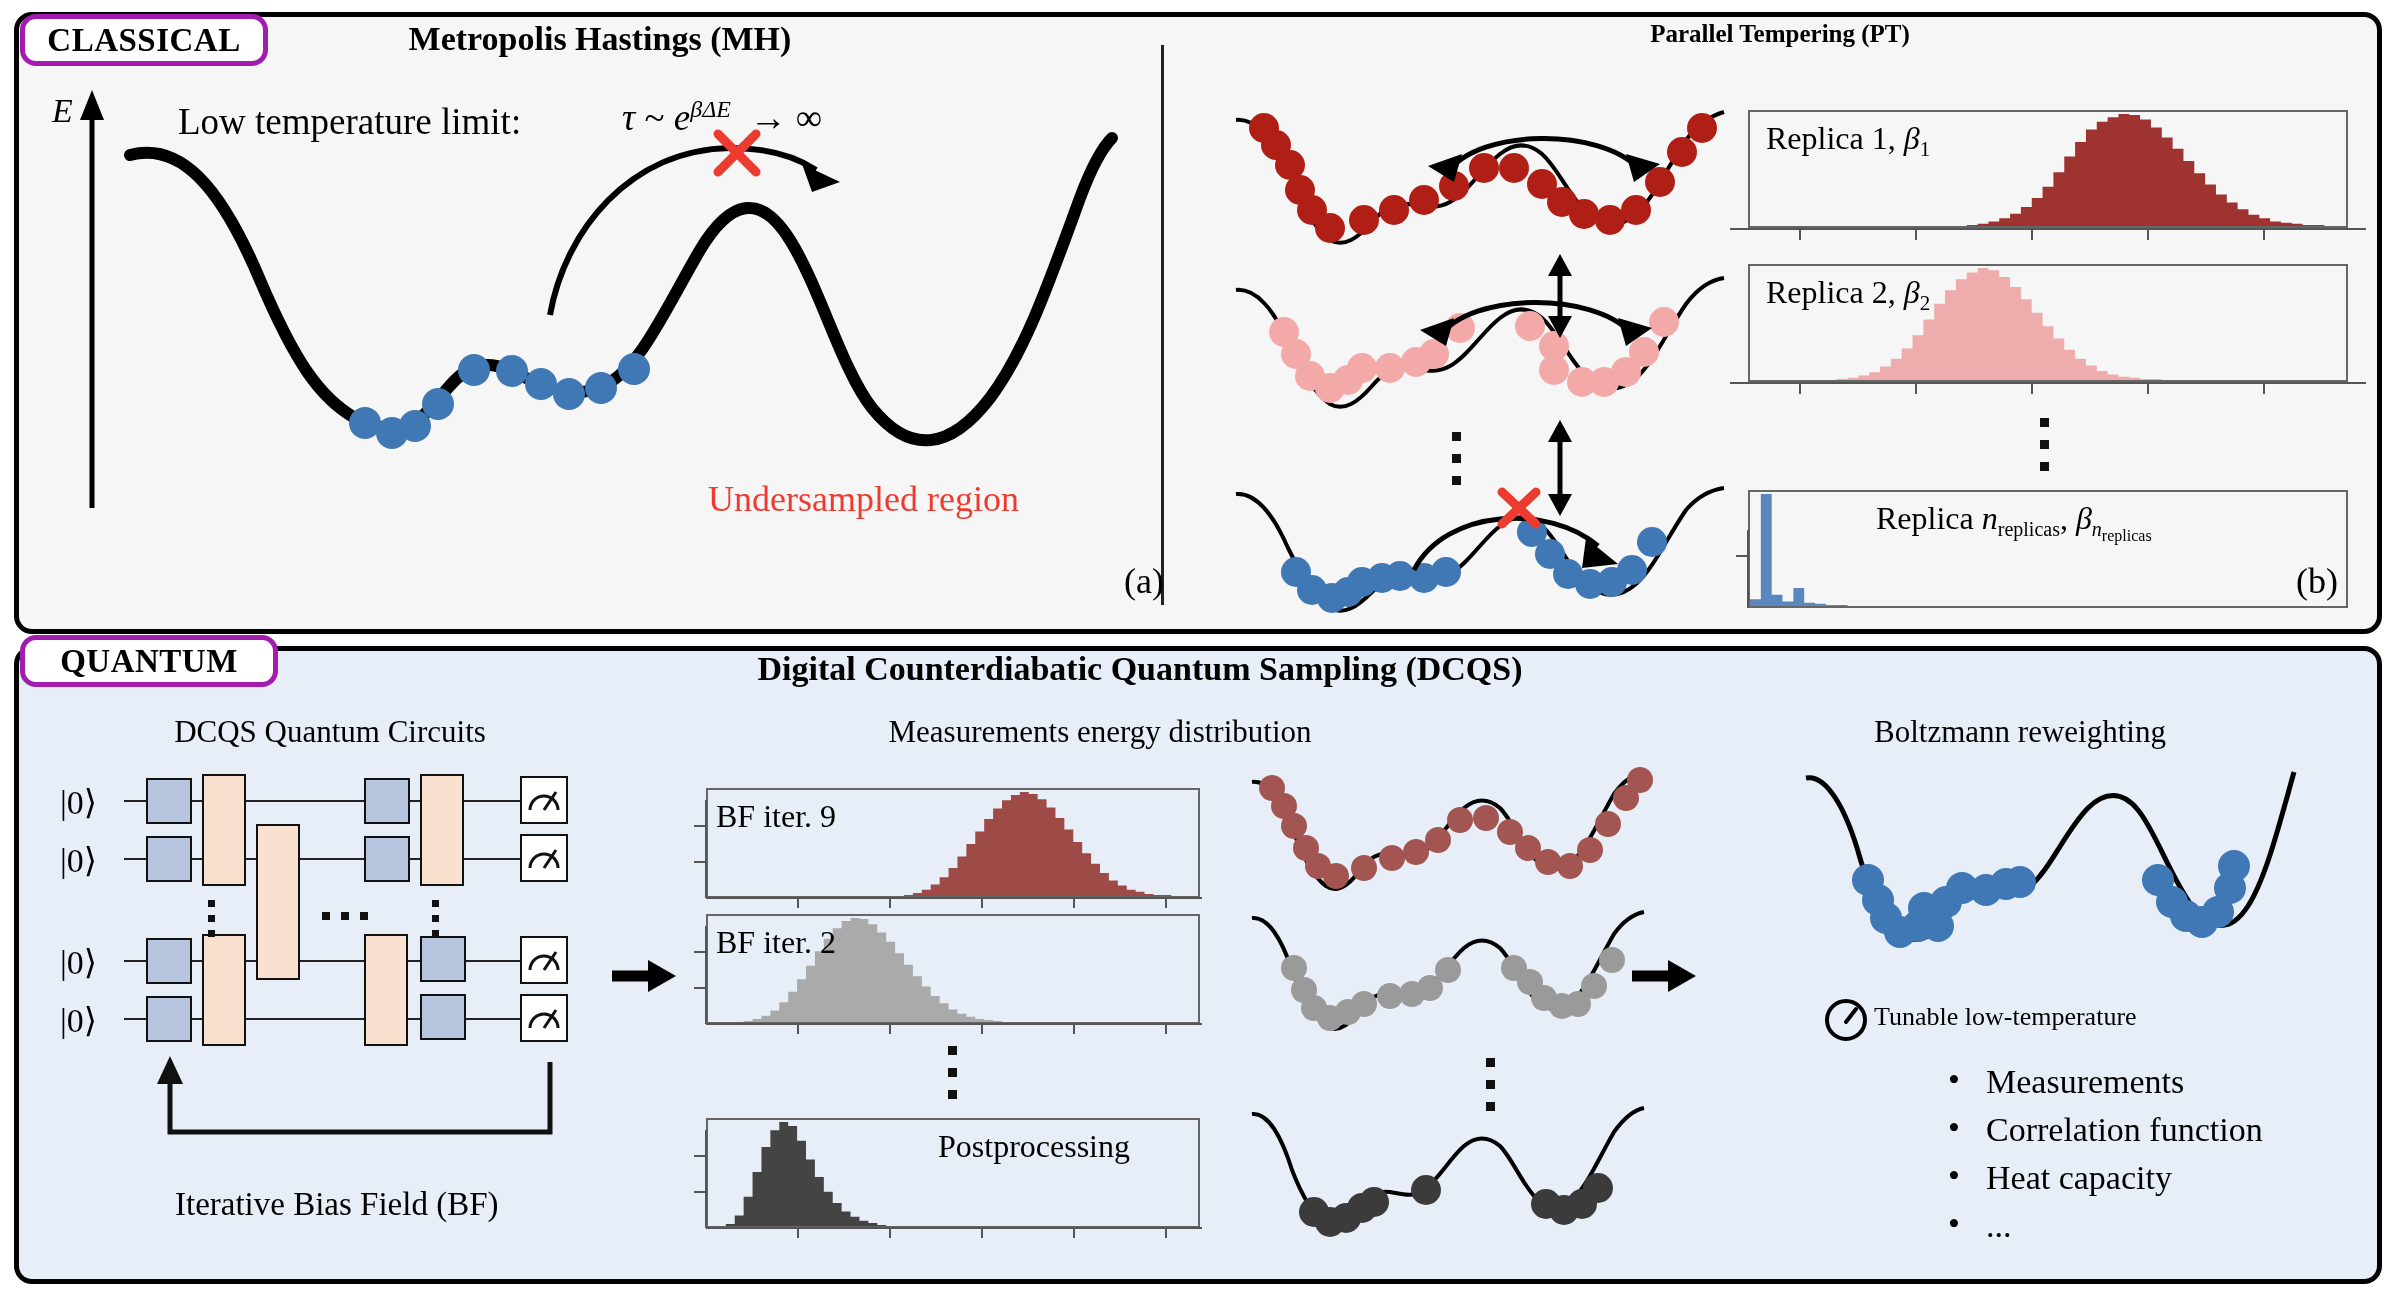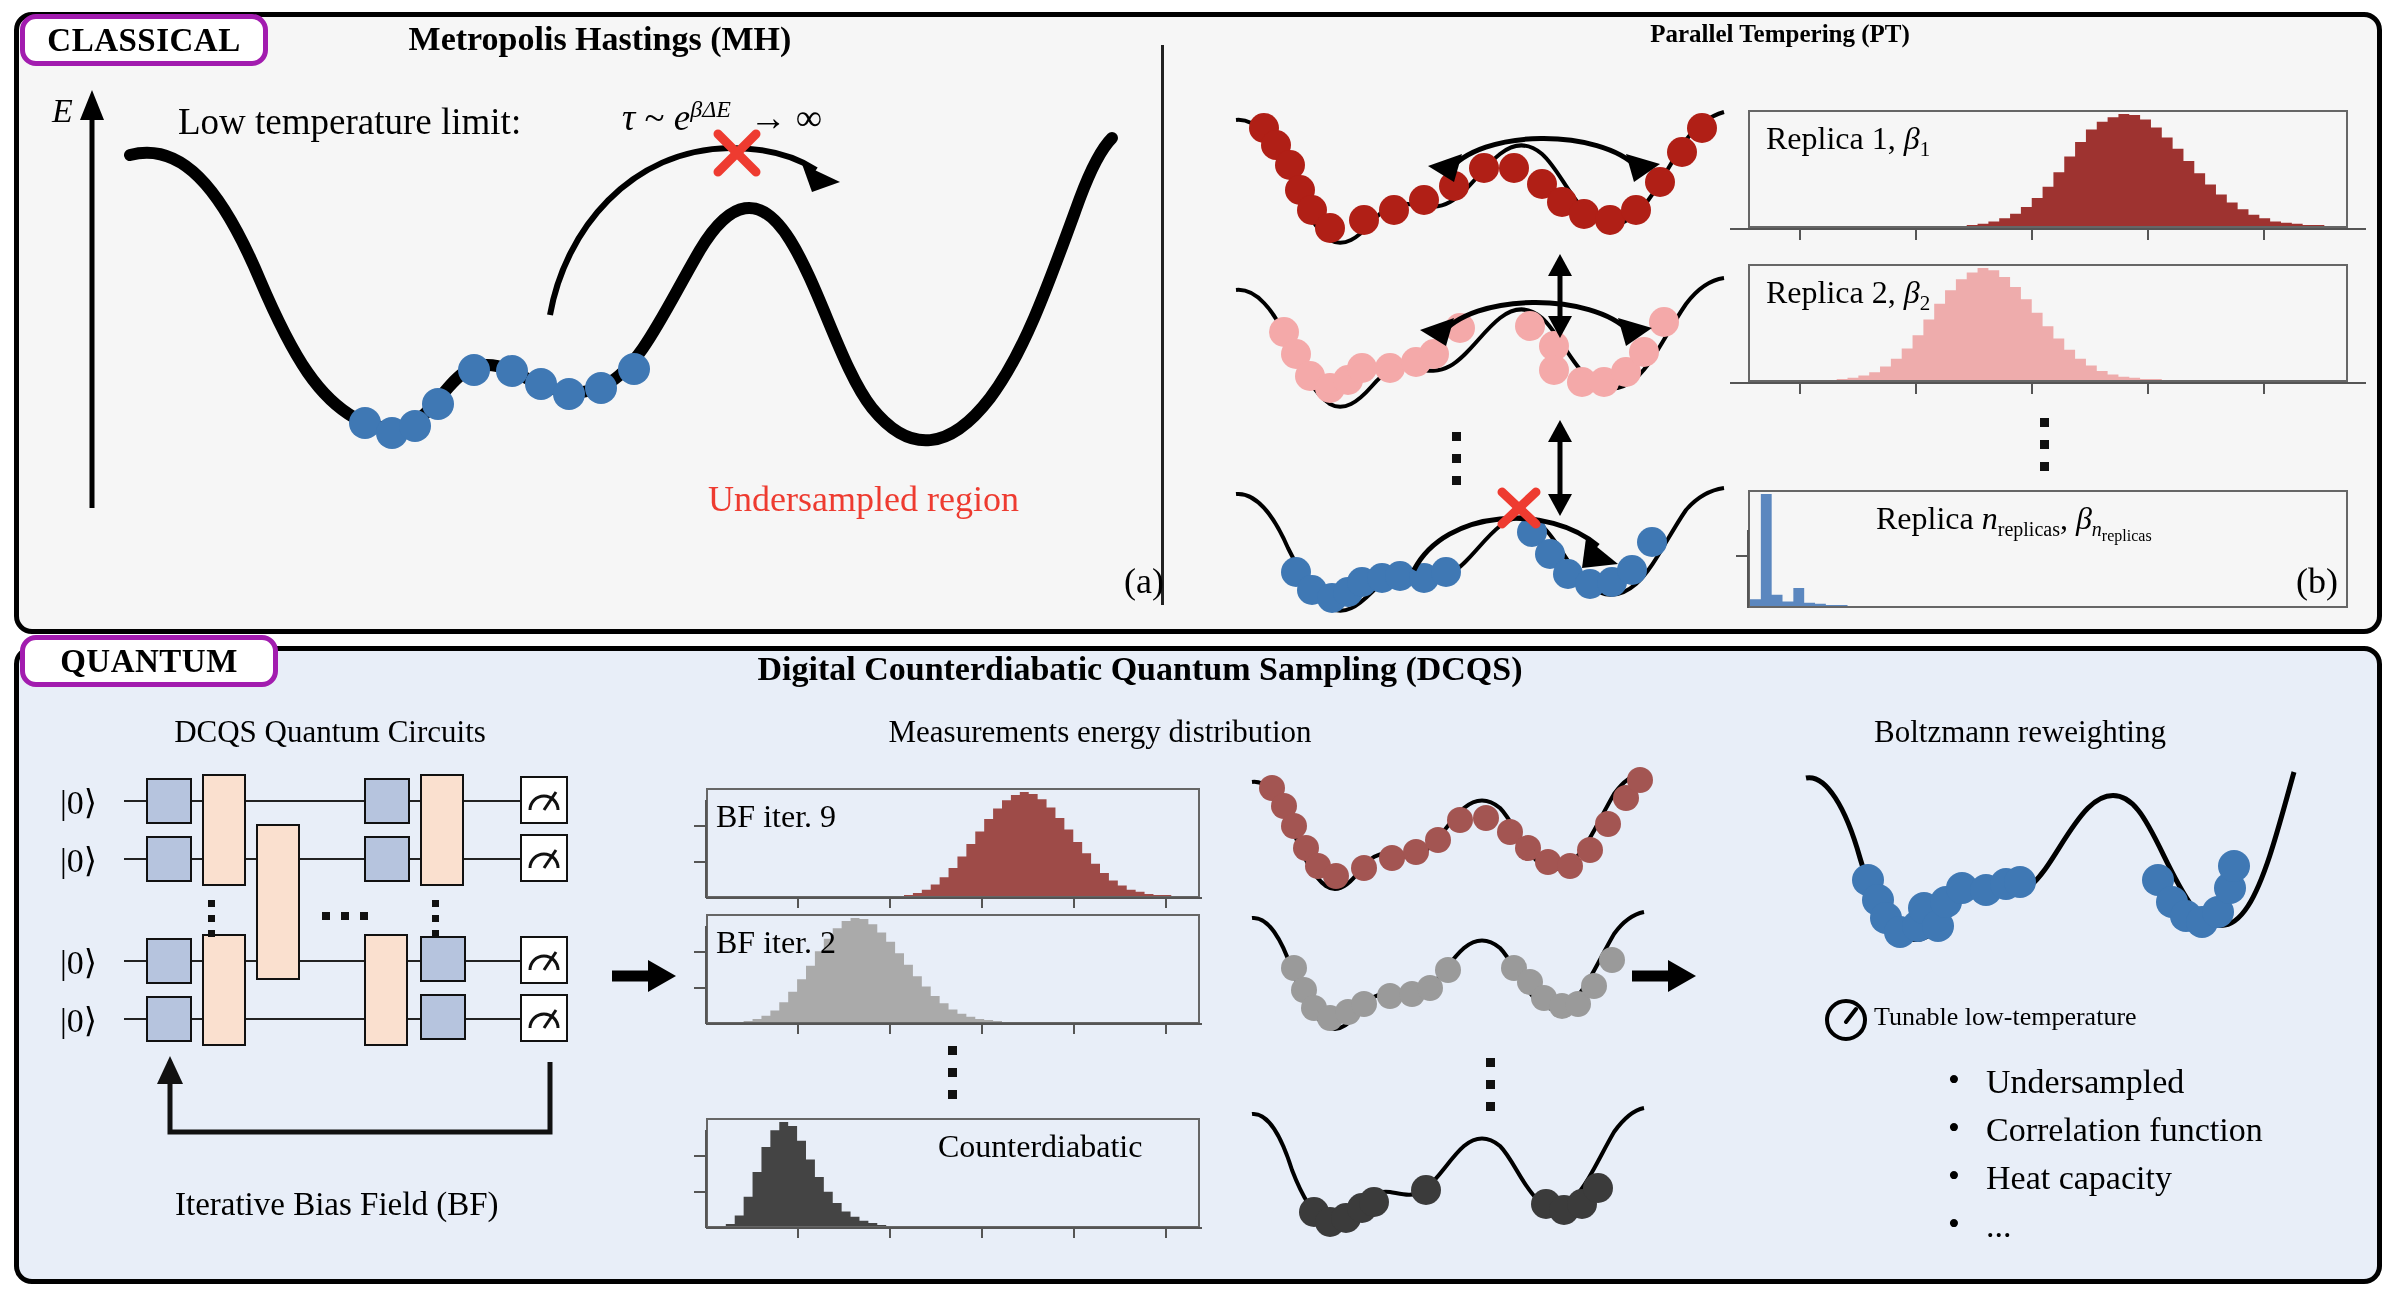--- a/index.html
+++ b/index.html
@@ -536,21 +536,21 @@
     <i></i>
       <i></i>
       <i></i>
   </div>
 
   <div class="hist-box" id="hist-post" style="left:706px; top:1118px; width:494px; height:110px;">
     <svg class="hist-svg" id="svg-post" viewBox="0 0 494 110" preserveAspectRatio="none">
         <path d="M 17.963636363636365 110 L 17.963636363636365 107.84 L 26.945454545454545 107.84 L 26.945454545454545 110 Z M 26.945454545454545 110 L 26.945454545454545 99.2 L 35.92727272727273 99.2 L 35.92727272727273 110 Z M 35.92727272727273 110 L 35.92727272727273 79.75999999999999 L 44.909090909090914 79.75999999999999 L 44.909090909090914 110 Z M 44.909090909090914 110 L 44.909090909090914 53.839999999999996 L 53.8909090909091 53.839999999999996 L 53.8909090909091 110 Z M 53.89090909090909 110 L 53.89090909090909 27.92 L 62.872727272727275 27.92 L 62.872727272727275 110 Z M 62.872727272727275 110 L 62.872727272727275 10.64 L 71.85454545454546 10.64 L 71.85454545454546 110 Z M 71.85454545454546 110 L 71.85454545454546 2 L 80.83636363636364 2 L 80.83636363636364 110 Z M 80.83636363636364 110 L 80.83636363636364 6.320000000000007 L 89.81818181818183 6.320000000000007 L 89.81818181818183 110 Z M 89.81818181818183 110 L 89.81818181818183 21.440000000000012 L 98.80000000000001 21.440000000000012 L 98.80000000000001 110 Z M 98.80000000000001 110 L 98.80000000000001 40.879999999999995 L 107.7818181818182 40.879999999999995 L 107.7818181818182 110 Z M 107.78181818181818 110 L 107.78181818181818 59.24 L 116.76363636363637 59.24 L 116.76363636363637 110 Z M 116.76363636363637 110 L 116.76363636363637 74.36 L 125.74545454545455 74.36 L 125.74545454545455 110 Z M 125.74545454545455 110 L 125.74545454545455 86.24 L 134.72727272727272 86.24 L 134.72727272727272 110 Z M 134.72727272727275 110 L 134.72727272727275 94.88 L 143.70909090909092 94.88 L 143.70909090909092 110 Z M 143.70909090909092 110 L 143.70909090909092 100.28 L 152.6909090909091 100.28 L 152.6909090909091 110 Z M 152.6909090909091 110 L 152.6909090909091 104.6 L 161.67272727272726 104.6 L 161.67272727272726 110 Z M 161.6727272727273 110 L 161.6727272727273 106.76 L 170.65454545454546 106.76 L 170.65454545454546 110 Z M 170.65454545454546 110 L 170.65454545454546 108.92 L 179.63636363636363 108.92 L 179.63636363636363 110 Z " fill="#444444"></path>
       </svg>
   </div>
-  <div class="hist-label" style="left:938px; top:1128px;">Counterdiabatic</div>
+  <div class="hist-label" style="left:938px; top:1128px;">Postprocessing</div>
   <div class="svgwrap" style="left:690px; top:1130px;">
     <svg width="520" height="112" viewBox="0 0 520 112">
       <line x1="16" y1="0" x2="16" y2="98" stroke="#555" stroke-width="2"></line>
       <line x1="4" y1="26" x2="16" y2="26" stroke="#555" stroke-width="2"></line>
       <line x1="4" y1="62" x2="16" y2="62" stroke="#555" stroke-width="2"></line>
       <line x1="16" y1="98" x2="512" y2="98" stroke="#555" stroke-width="2"></line>
       <g stroke="#555" stroke-width="2">
         <line x1="108" y1="98" x2="108" y2="108"></line>
           <line x1="200" y1="98" x2="200" y2="108"></line>
         <line x1="292" y1="98" x2="292" y2="108"></line>
@@ -693,19 +693,19 @@
   <div class="svgwrap" style="left:1822px; top:996px;">
     <svg width="48" height="48" viewBox="0 0 48 48">
       <circle cx="24" cy="24" r="19" fill="none" stroke="#000" stroke-width="4"></circle>
       <line x1="24" y1="26" x2="34" y2="13" stroke="#000" stroke-width="4" stroke-linecap="round"></line>
     </svg>
   </div>
 
   <div class="txt" id="lbl-tunable">Tunable low-temperature</div>
 
   <ul id="bullets">
-    <li>Undersampled</li>
+    <li>Measurements</li>
     <li>Correlation function</li>
     <li>Heat capacity</li>
     <li>...</li>
   </ul>
 
 </div>
 
 </body></html>

